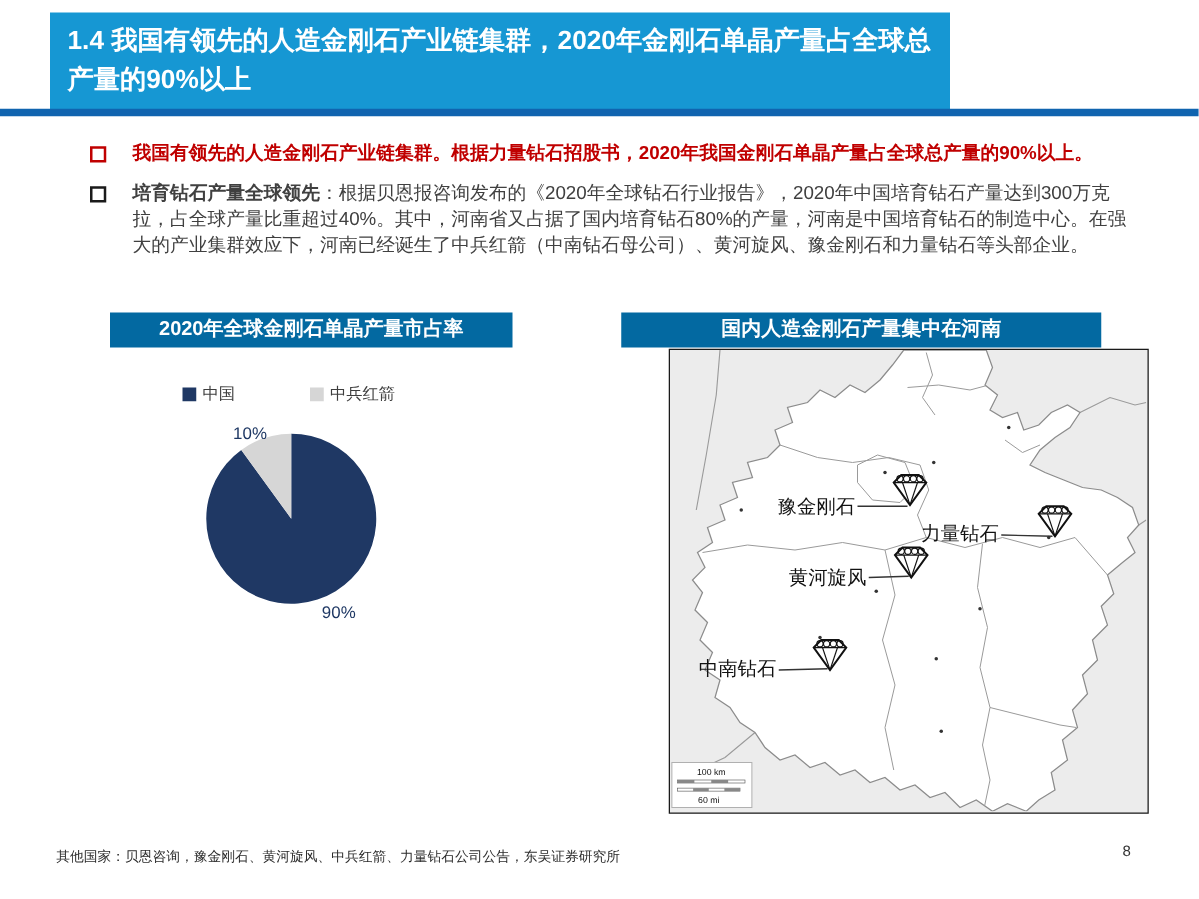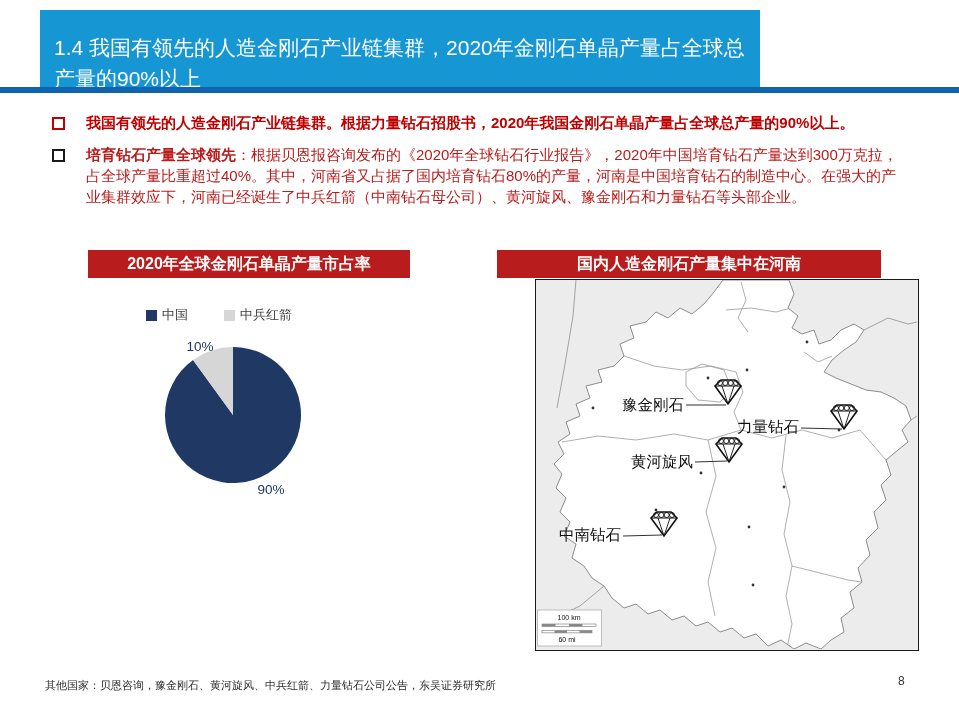--- a/index.html
+++ b/index.html
@@ -4,46 +4,46 @@
 <style>
   html,body{margin:0;padding:0;}
   body{
     width:959px;height:719px;position:relative;overflow:hidden;
     background:#ffffff;font-family:"Liberation Sans","DejaVu Sans",sans-serif;
     -webkit-font-smoothing:antialiased;
   }
   
   .header-box{
     position:absolute;left:40px;top:10px;width:720px;height:78px;
-    background:#1697d3;color:#fff;font-weight:normal;font-size:21px;
-    line-height:1.48;padding:22px 14px;box-sizing:border-box;
+    background:#1697d3;color:#fff;font-weight:bold;font-size:21px;
+    line-height:1.48;padding:7px 14px;box-sizing:border-box;
   }
   .divider{
     position:absolute;left:0;top:87px;width:959px;height:6px;background:#1064af;
   }
   
   .bullets{position:absolute;left:52px;top:112px;width:858px;}
-  .bullet-row{display:flex;align-items:flex-start;margin-bottom:11px;}
+  .bullet-row{display:flex;align-items:flex-start;margin-bottom:11px;margin-left:20px;}
   .bullet-marker{
     flex:0 0 auto;width:9px;height:9px;border:2px solid #222;
     margin:5px 21px 0 0;background:transparent;
   }
-  .bullet-text{font-size:15px;line-height:21px;color:#b91c1c;}
+  .bullet-text{font-size:15px;line-height:21px;color:#404040;}
   .bullet-text.red{color:#c00000;font-weight:bold;}
   .bullet-text .lead{font-weight:bold;}
   
   .panel-title{
-    position:absolute;height:28px;background:#b91c1c;color:#fff;
+    position:absolute;height:28px;background:#0369a1;color:#fff;
     font-weight:bold;font-size:16px;line-height:28px;text-align:center;
   }
   .panel-title.left{left:88px;top:250px;width:322px;}
   .panel-title.right{left:497px;top:250px;width:384px;}
   
   .legend{
-    position:absolute;left:146px;top:306px;display:flex;gap:36px;
+    position:absolute;left:146px;top:306px;display:flex;gap:60px;
     font-size:13px;color:#3d3d3d;
   }
   .legend-item{display:flex;align-items:center;gap:5px;}
   .legend-swatch{width:11px;height:11px;display:inline-block;}
   .pie-svg{position:absolute;left:150px;top:328px;}
   .pie-label{font-size:13.5px;fill:#1f3864;}
   
   .map-box{
     position:absolute;left:497px;top:279px;width:384px;height:372px;
     border:1.5px solid #1a1a1a;background:#ececec;box-sizing:border-box;margin-left:38px;

